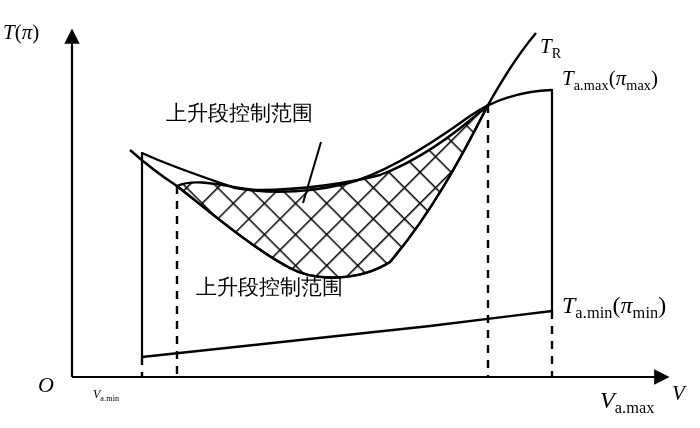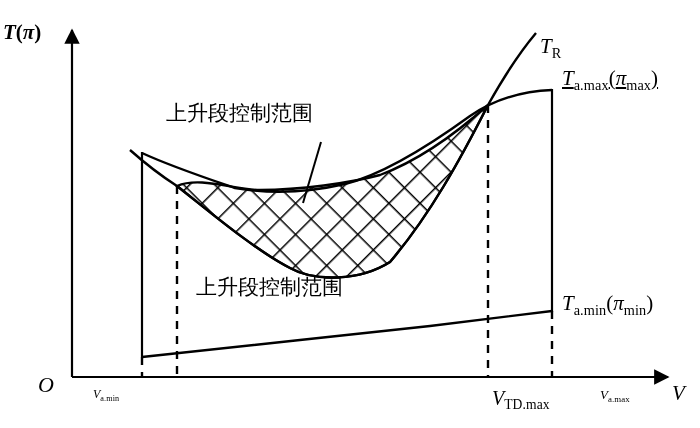--- a/index.html
+++ b/index.html
@@ -41,32 +41,32 @@
     vertical-align: -0.32em;
     letter-spacing: 0.1px;
   }
   .cjk {
     font-family: "DejaVu Sans", "Liberation Sans", sans-serif;
     font-style: normal;
     font-weight: 400;
   }
 
   
-  #yaxis-label   { left: 3px;   top: 22px;  font-size: 21px; font-weight: bold; }
+  #yaxis-label   { left: 3px;   top: 22px;  font-size: 21px; }
   #xaxis-label   { left: 672px; top: 383px; font-size: 21px; }
   #origin-label  { left: 38px;  top: 374px; font-size: 22px; }
 
   #tr-label      { left: 540px; top: 10px;   font-size: 21px; margin-top: 26px; }
-  #tamax-label   { left: 562px; top: 68px;  font-size: 21px; text-decoration: underline; }
-  #tamin-label   { left: 562px; top: 293px; font-size: 21px; }
+  #tamax-label   { left: 562px; top: 68px;  font-size: 21px; }
+  #tamin-label   { left: 562px; top: 293px; font-size: 24px; }
 
   #v-amin-label  { left: 93px;  top: 388px; font-size: 12px; }
   #v-tdmin-label { left: 162px; top: 388px; font-size: 20px; }
   #v-tdmax-label { left: 492px; top: 388px; font-size: 20px; }
-  #v-amax-label  { left: 600px; top: 388px; font-size: 13px; }
+  #v-amax-label  { left: 600px; top: 388px; font-size: 24px; }
 
   #rise-note     { left: 166px; top: 103px; font-size: 21px; }
   #fall-note     { left: 196px; top: 277px; font-size: 21px; }
 </style>
 </head>
 <body>
 
 <div id="figure">
 
   <svg class="diagram" viewBox="0 0 700 428">
@@ -158,23 +158,20 @@
 
   <div class="lbl" id="tamin-label">
     <span class="math">T</span><span class="sub">a.min</span><span class="upr">(</span><span class="math">π</span><span class="sub">min</span><span class="upr">)</span>
   </div>
 
   <div class="lbl" id="v-amin-label">
     <span class="math">V</span><span class="sub">a.min</span>
   </div>
 
 
-  <div class="lbl" id="v-tdmax-label">
-    <span class="math">V</span><span class="sub">TD.max</span>
-  </div>
 
   <div class="lbl" id="v-amax-label">
     <span class="math">V</span><span class="sub">a.max</span>
   </div>
 
   <div class="lbl cjk" id="rise-note">上升段控制范围</div>
 
   <div class="lbl cjk" id="fall-note">上升段控制范围</div>
 
 </div>

